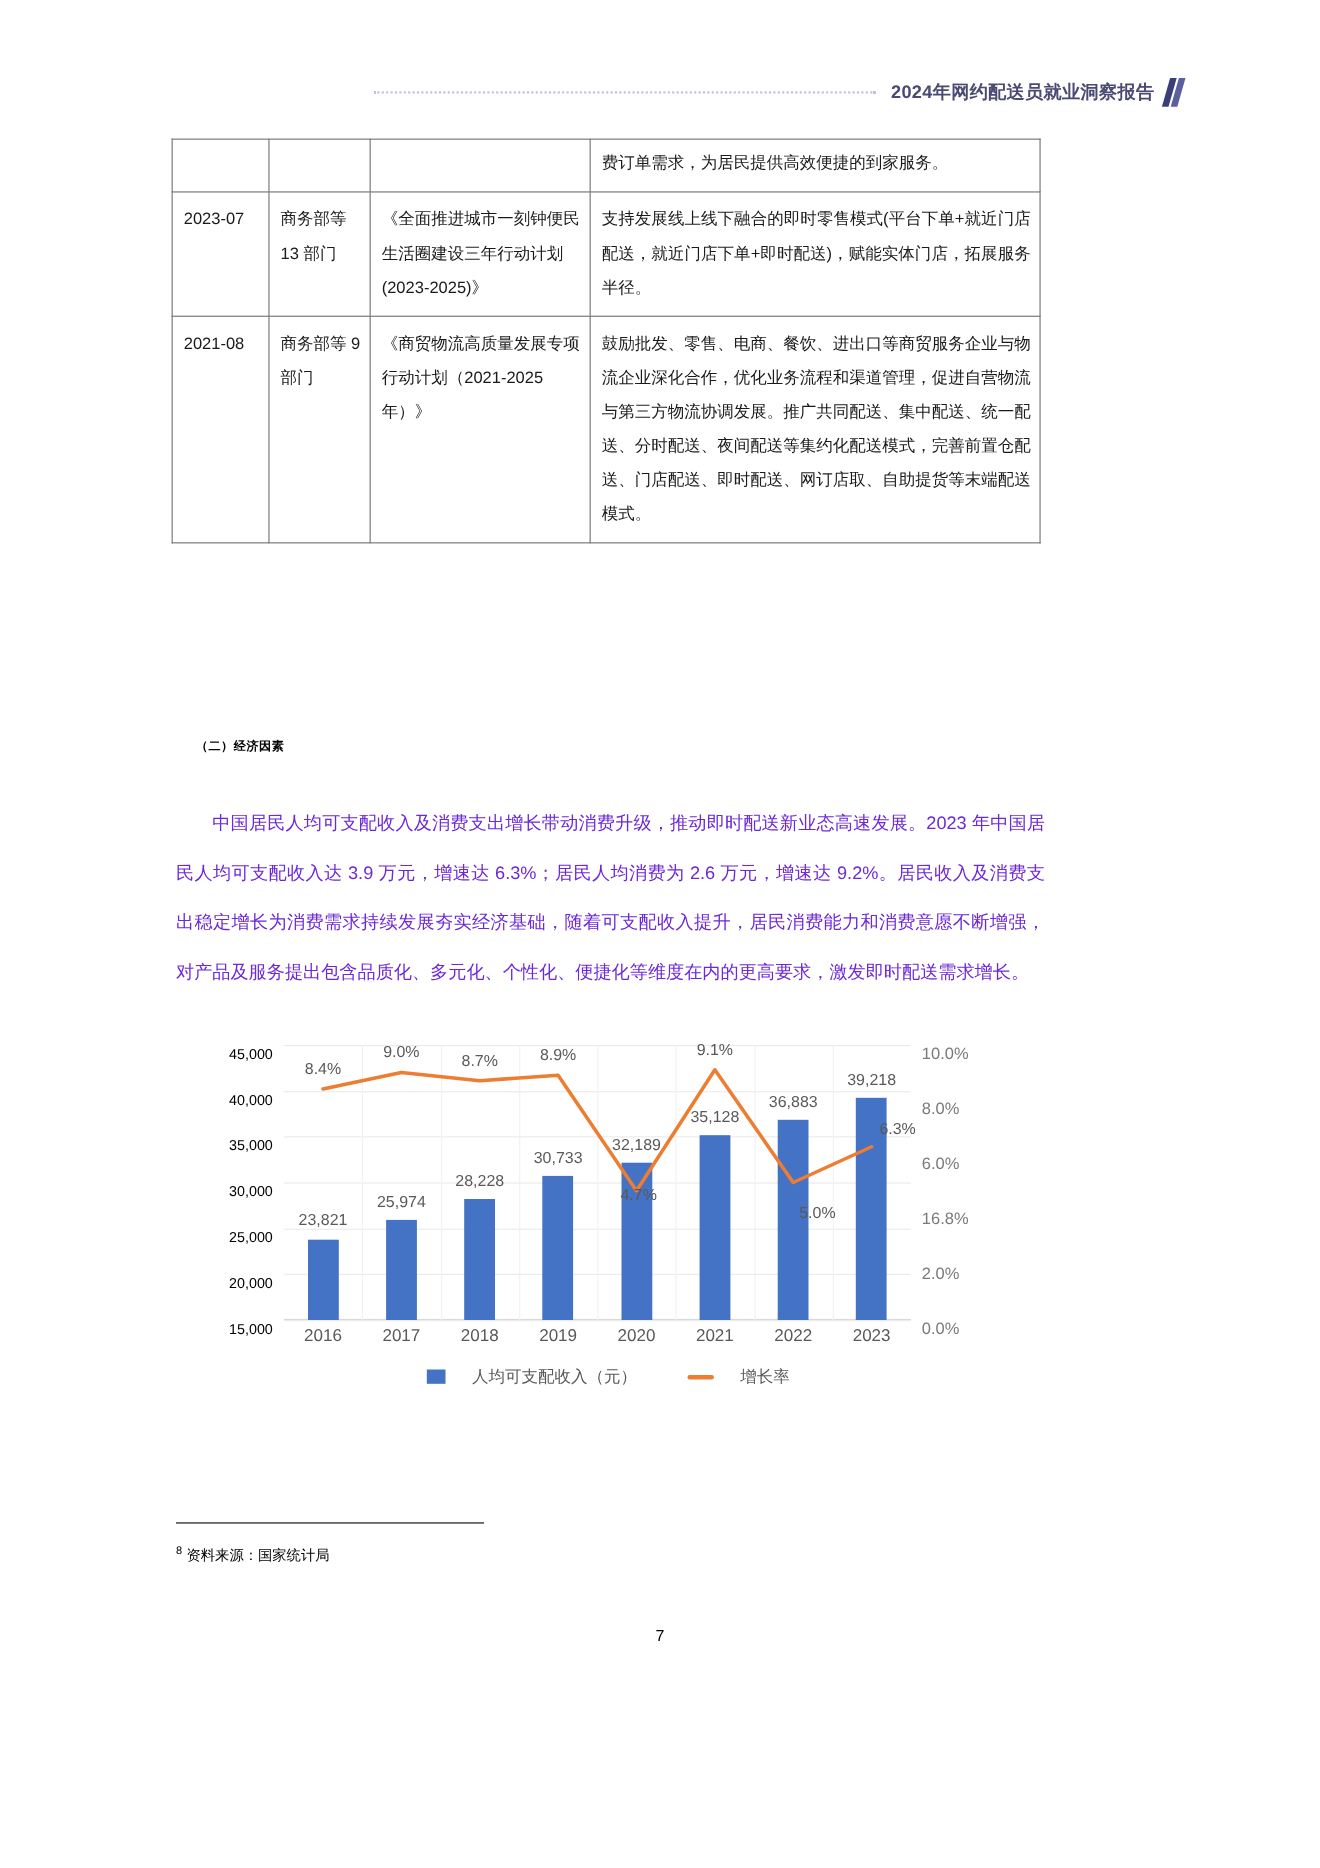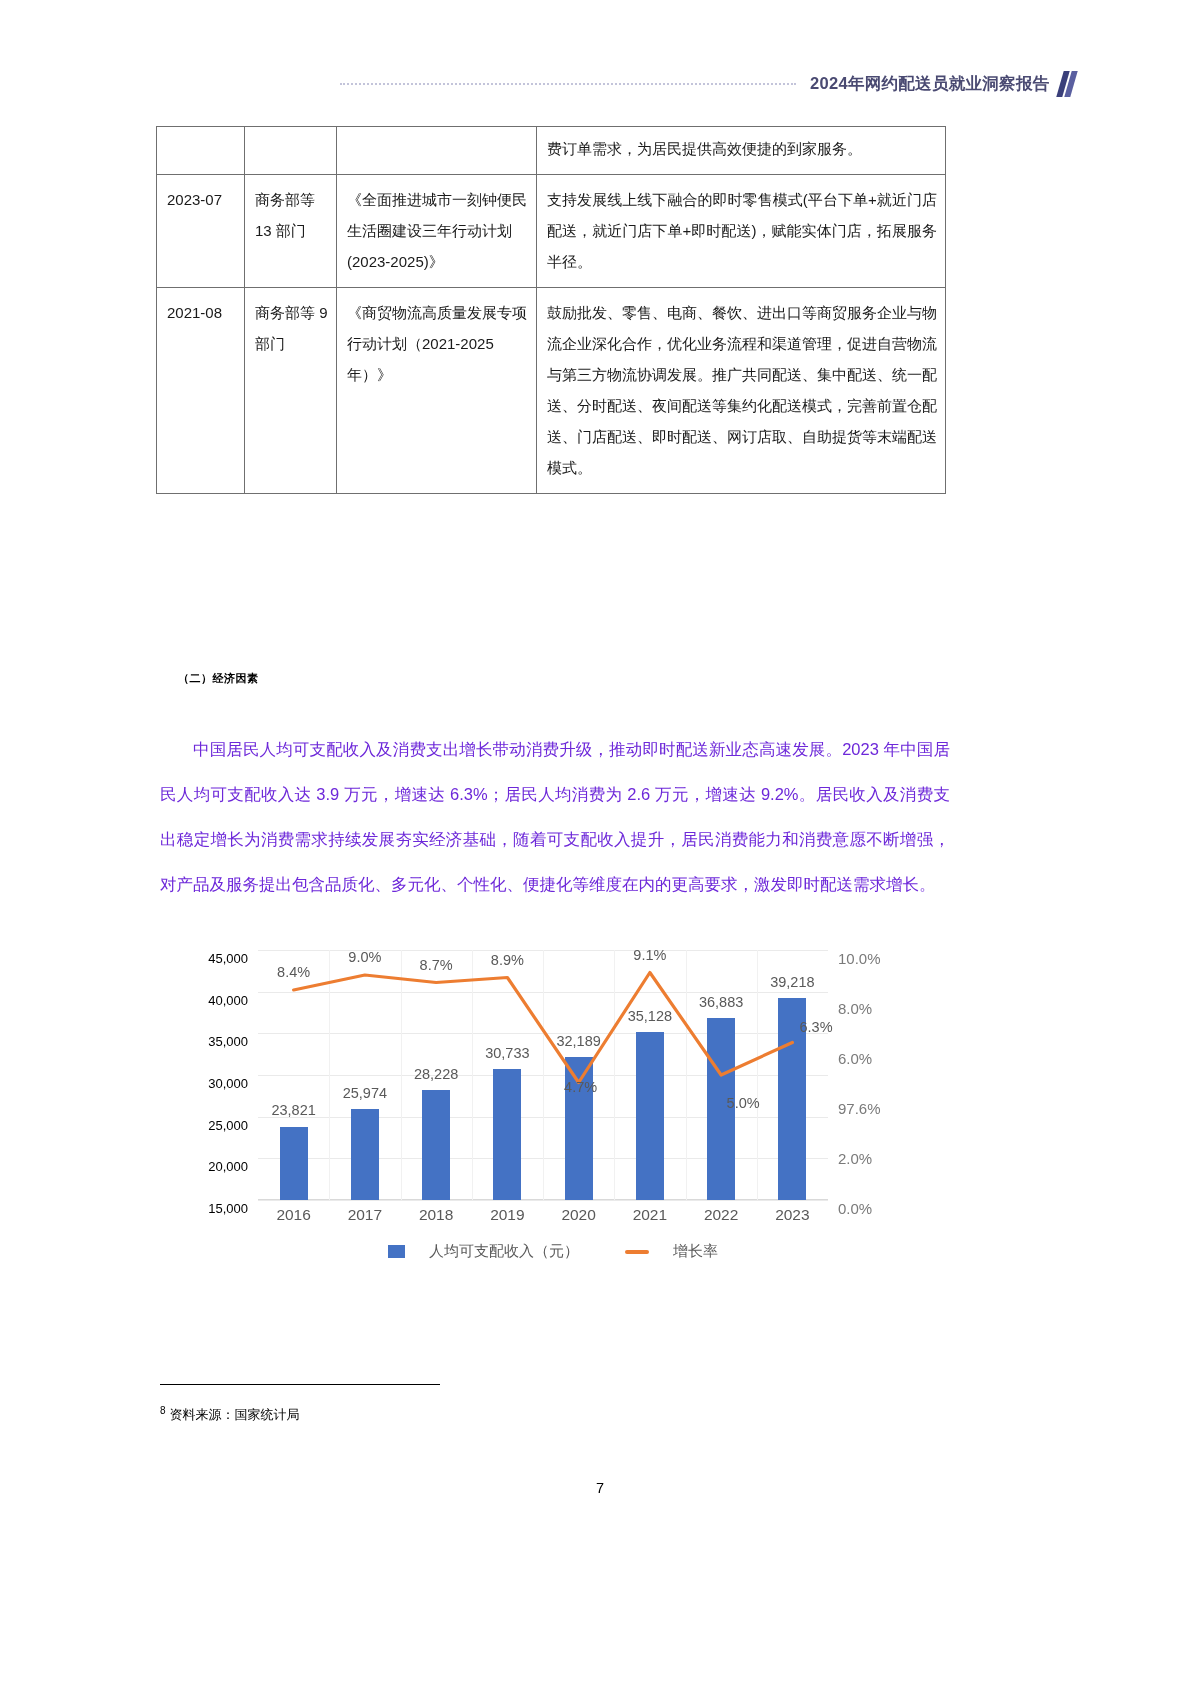--- a/index.html
+++ b/index.html
@@ -326,21 +326,21 @@
         <div class="ylab" style="top: 216.333px;">20,000</div>
         <div class="ylab" style="top: 174.667px;">25,000</div>
         <div class="ylab" style="top: 133px;">30,000</div>
         <div class="ylab" style="top: 91.3333px;">35,000</div>
         <div class="ylab" style="top: 49.6667px;">40,000</div>
         <div class="ylab" style="top: 8px;">45,000</div>
       </div>
     <div class="ylab-right-col" id="yright">
         <div class="ylab-r" style="top: 258px;">0.0%</div>
         <div class="ylab-r" style="top: 208px;">2.0%</div>
-        <div class="ylab-r" style="top: 158px;">97.6%</div>
+        <div class="ylab-r" style="top: 158px;">16.8%</div>
         <div class="ylab-r" style="top: 108px;">6.0%</div>
         <div class="ylab-r" style="top: 58px;">8.0%</div>
         <div class="ylab-r" style="top: 8px;">10.0%</div>
       </div>
     <div class="plot" id="plot">
       <div class="axis-base"></div>
     <div class="grid-line" style="top: 250px;"></div>
         <div class="grid-line" style="top: 208.333px;"></div>
         <div class="grid-line" style="top: 166.667px;"></div>
         <div class="grid-line" style="top: 125px;"></div>

